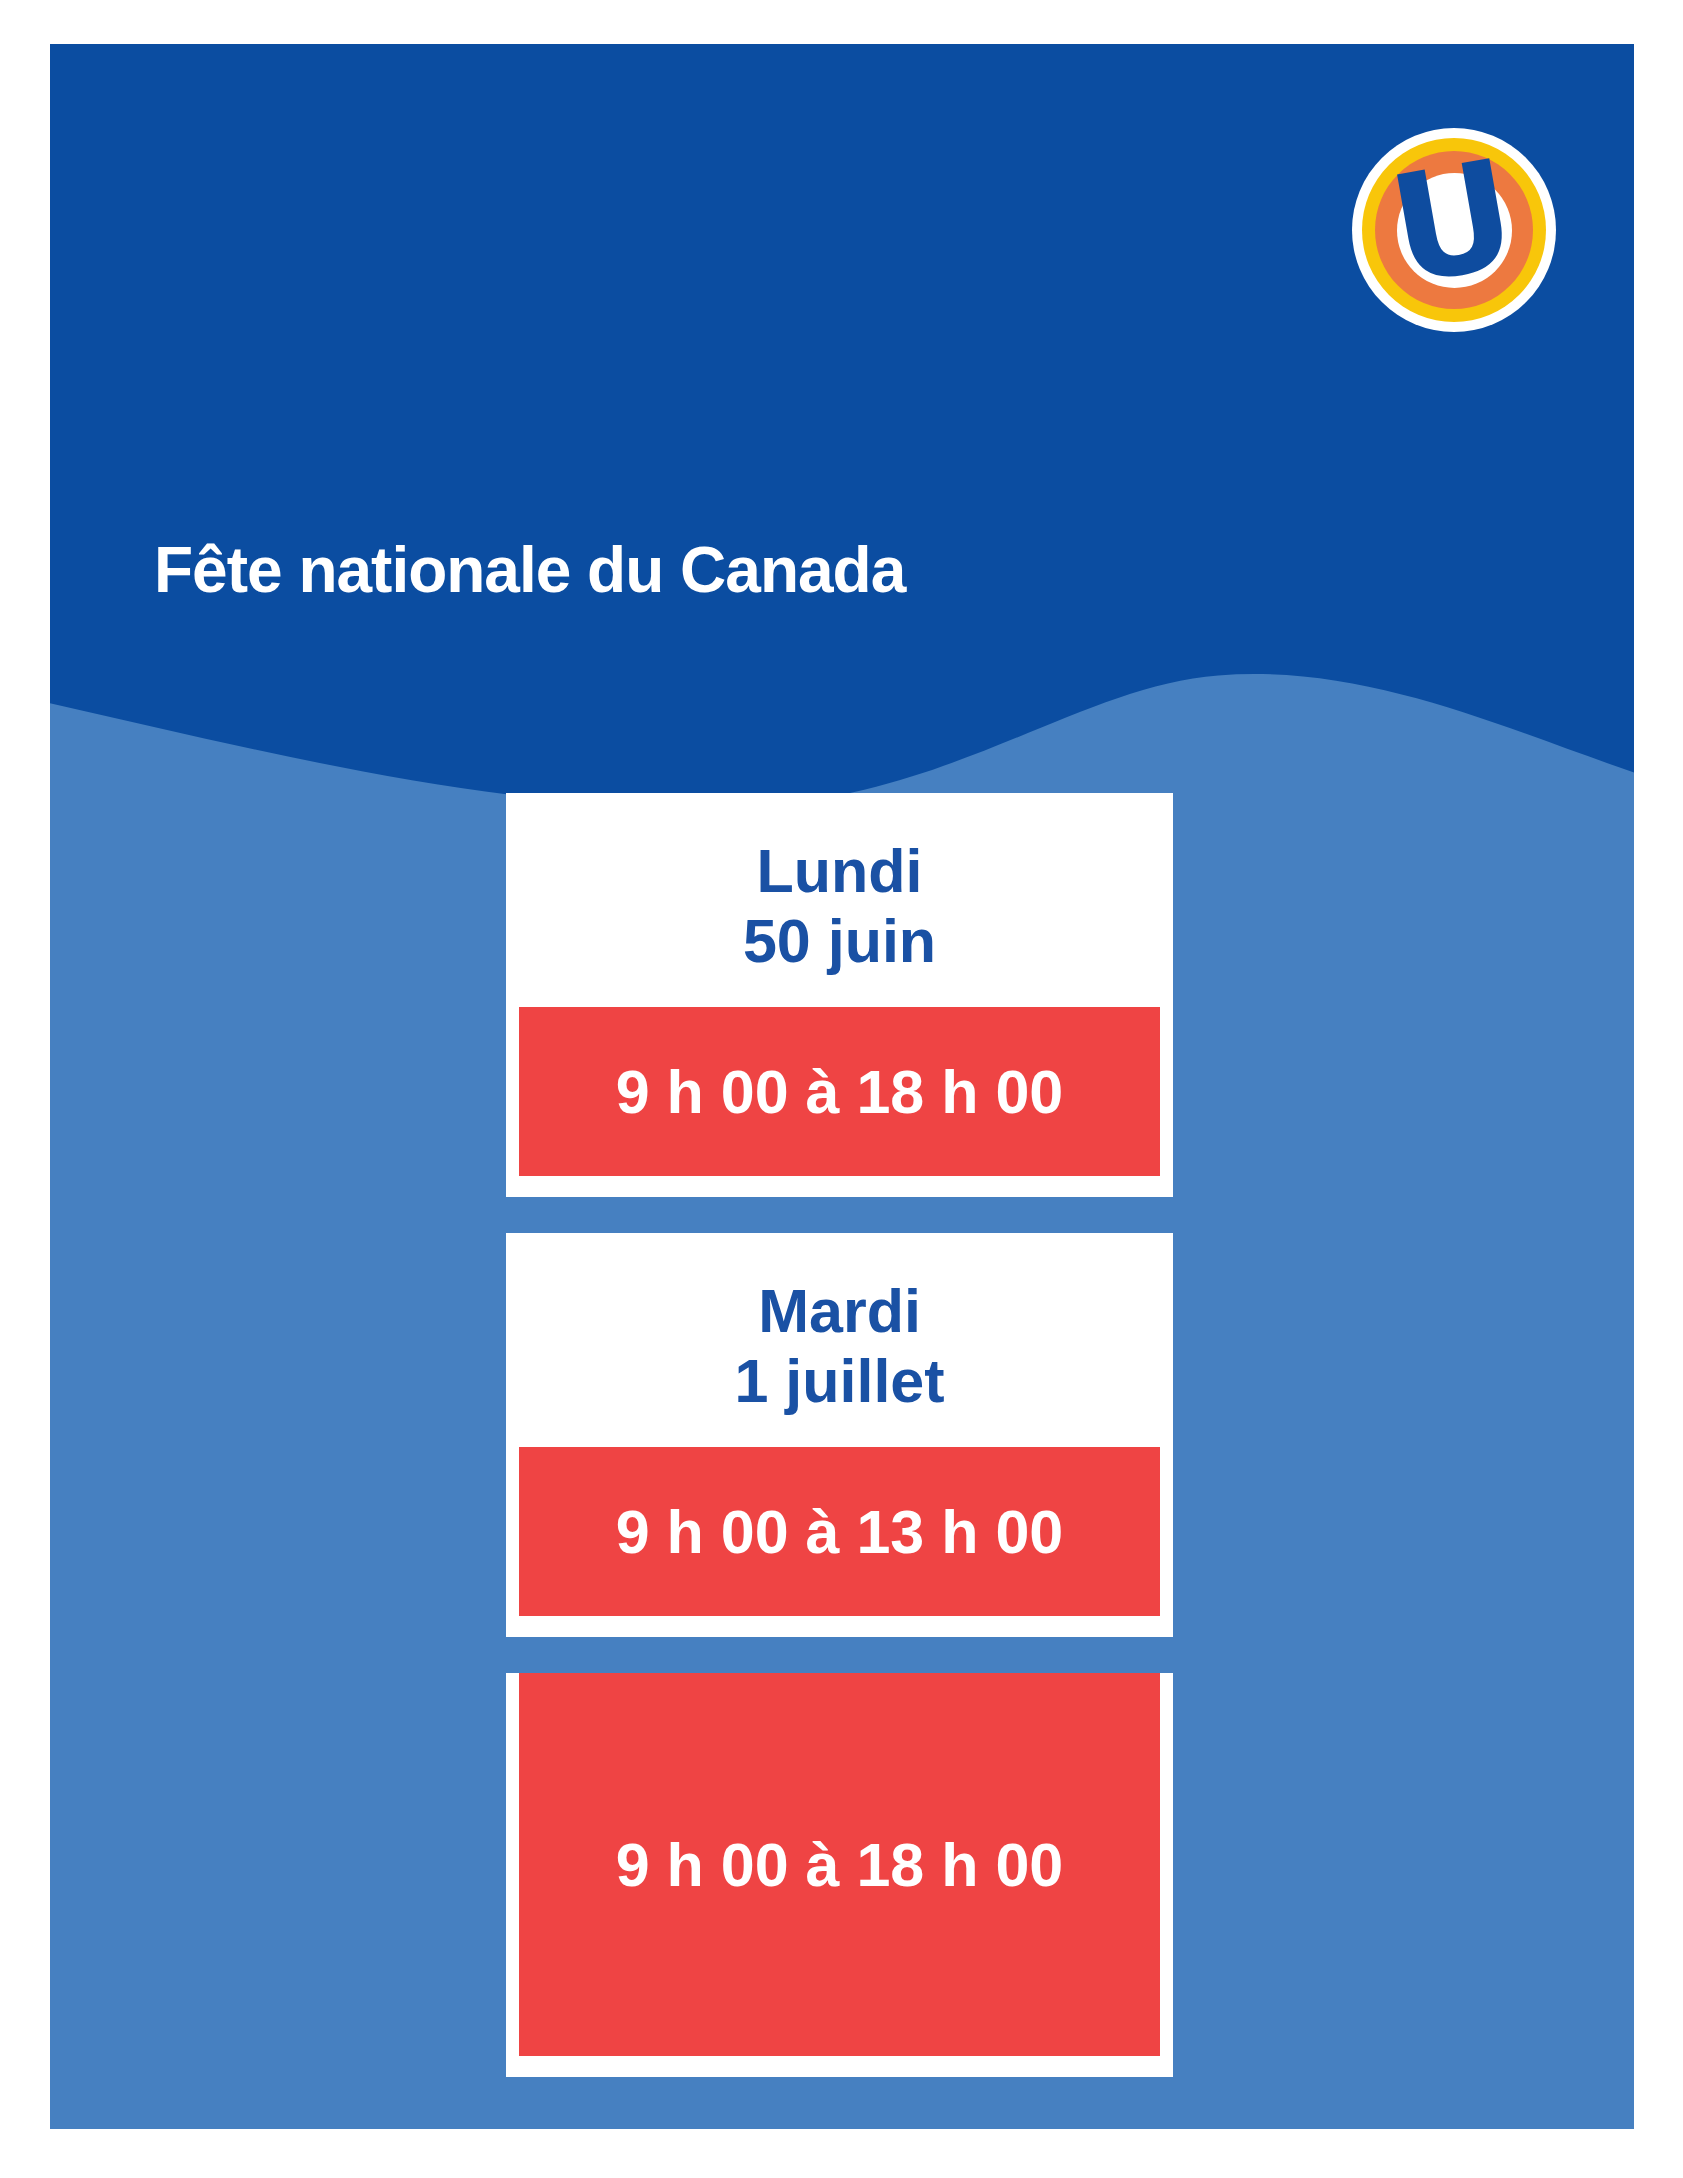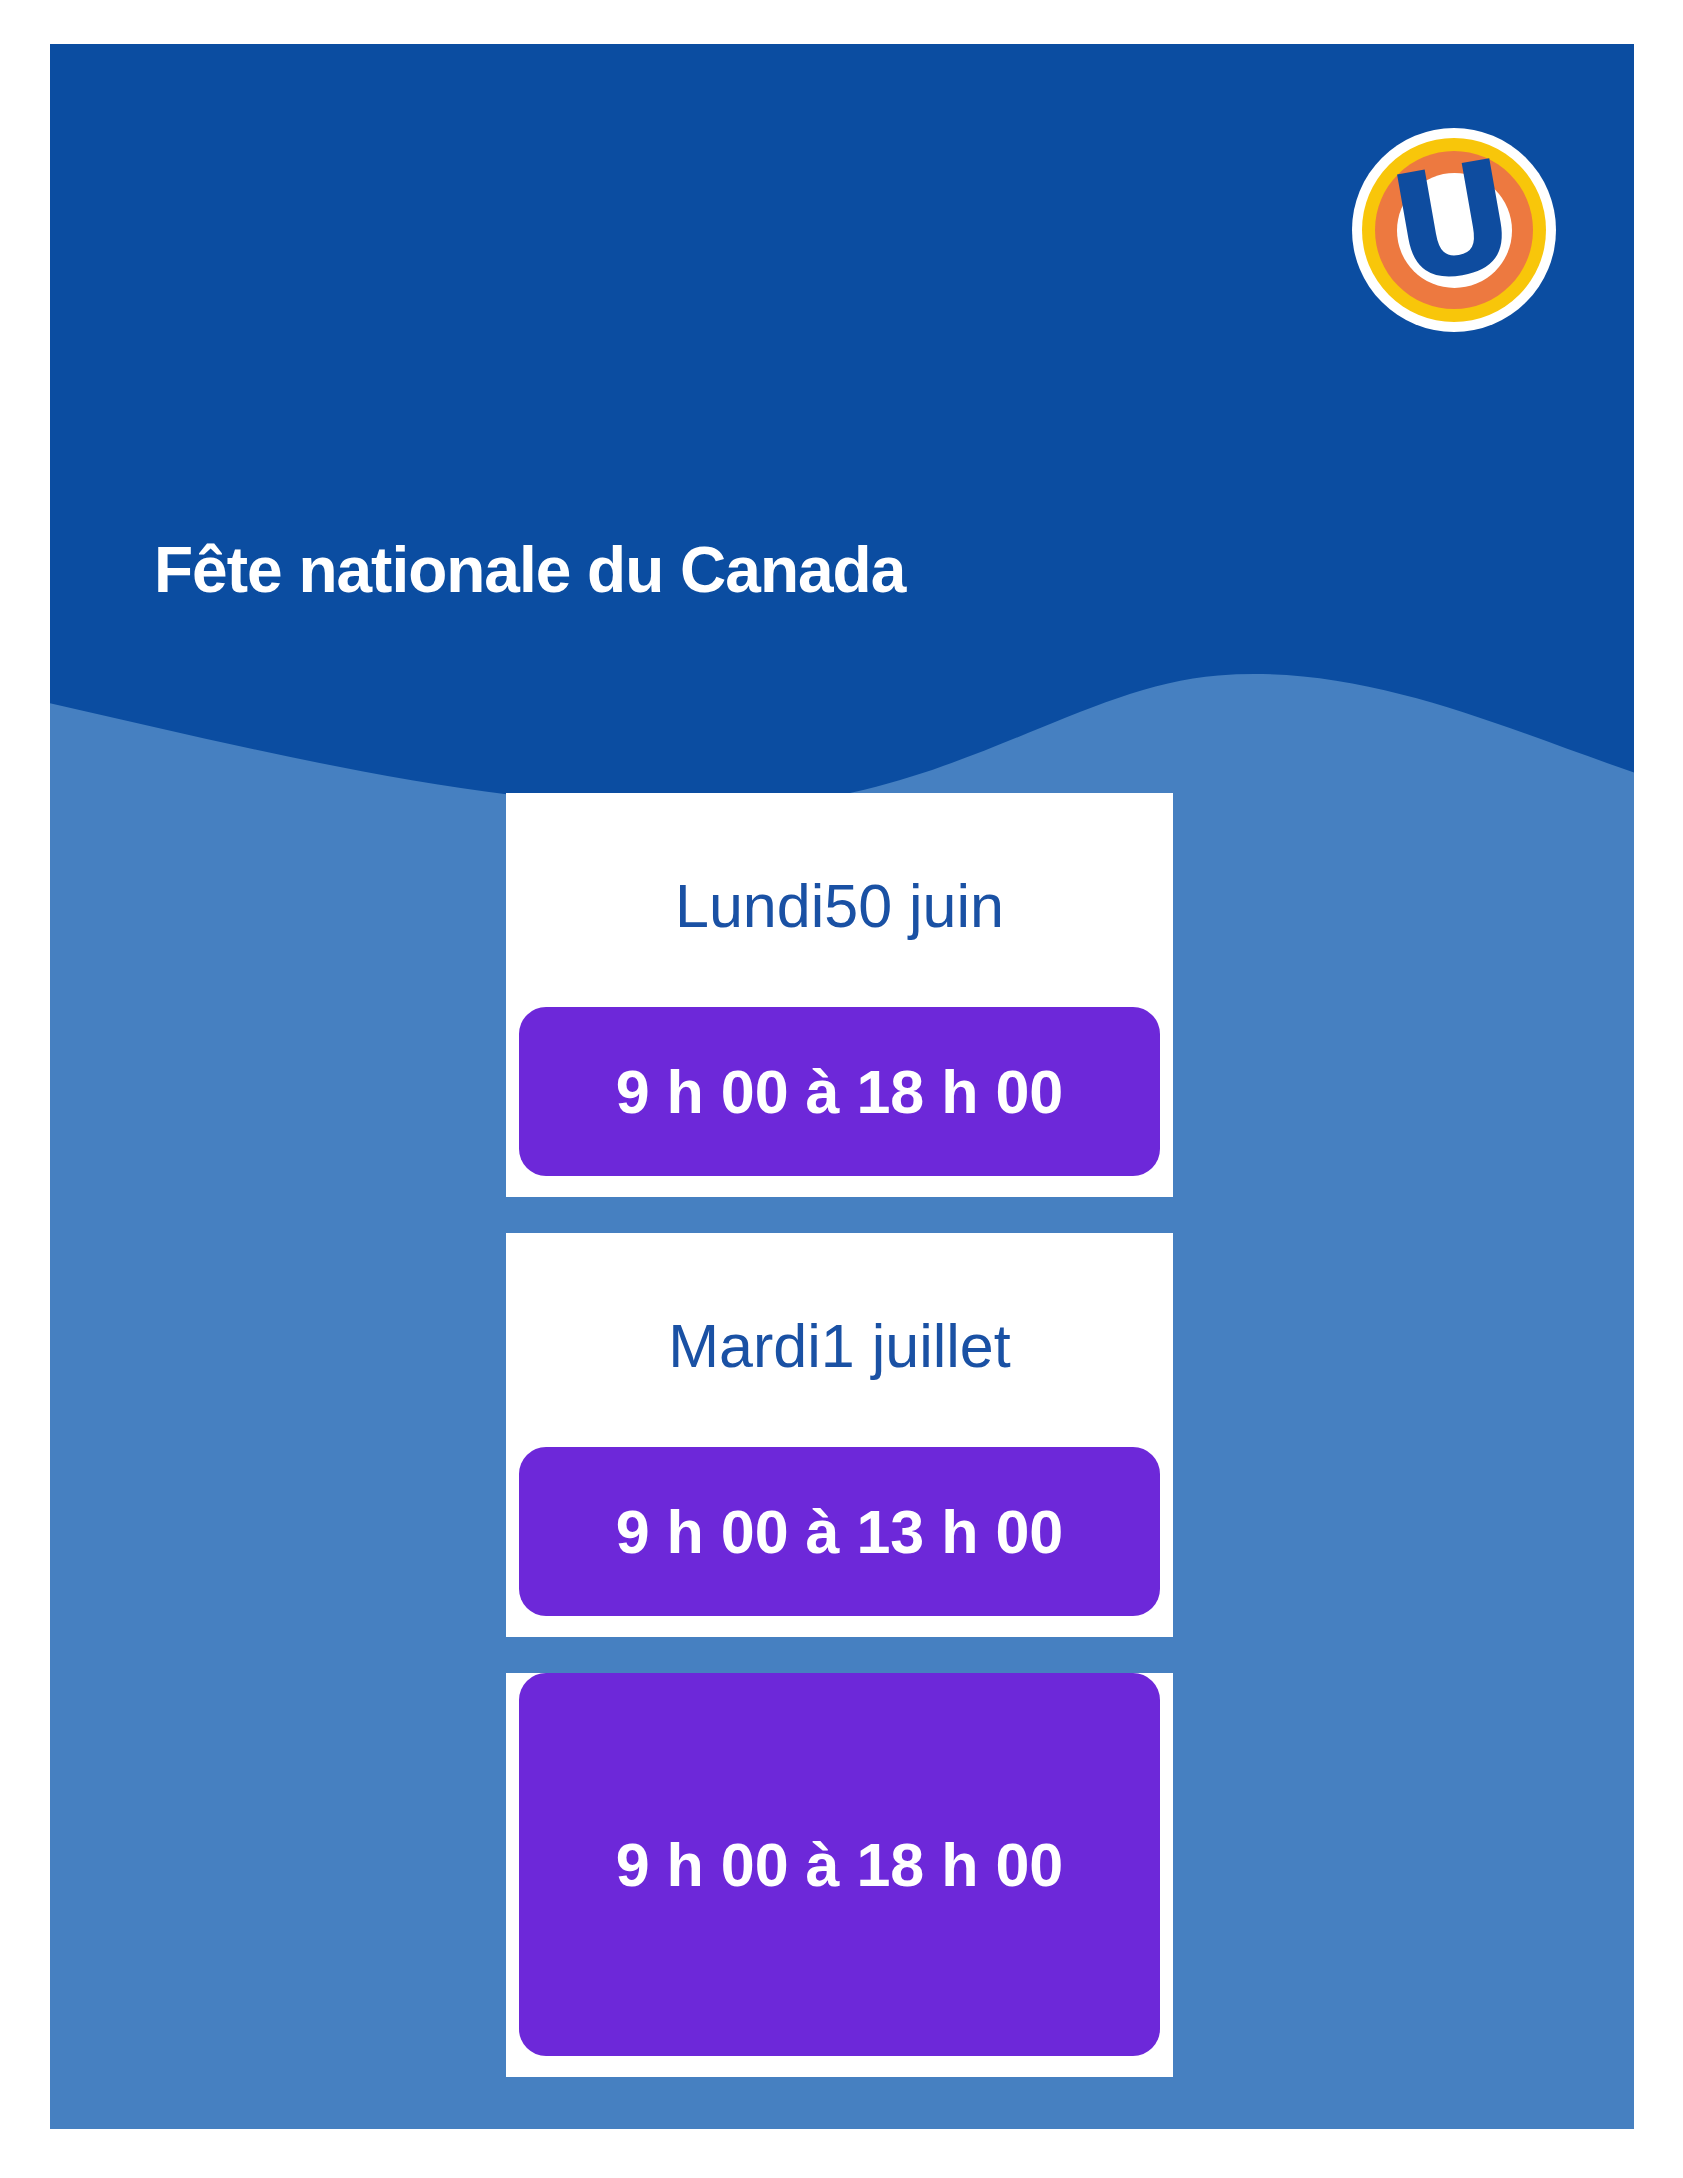--- a/index.html
+++ b/index.html
@@ -91,44 +91,43 @@
     width:667px; height:404px;
     background:#ffffff;
     margin-bottom:36px;
     display:flex;
     flex-direction:column;
     box-sizing:border-box;
   }
   .card-day{
     height:214px;
     display:flex;
-    flex-direction:row;
+    flex-direction:column;
     align-items:center;
     justify-content:center;
     padding-top:14px;
     box-sizing:border-box;
-    font-weight:normal;
+    font-weight:bold;
     font-size:61px;
     line-height:1.14;
     color:#1A51A4;
     text-align:center;
   }
   .card-hours{
     flex:1;
     margin:0 13px 21px 13px;
-    background:#6d28d9;
+    background:#ef4444;
     display:flex;
     align-items:center;
     justify-content:center;
     font-weight:bold;
     font-size:61px;
     color:#ffffff;
     text-align:center;
     white-space:nowrap;
-    border-radius:27px;
   }
 </style>
 </head>
 <body>
 
 <div class="poster-panel">
 
   <svg class="wave-svg" viewBox="0 0 1600 780" preserveAspectRatio="none" aria-hidden="true">
     <path d="M0 0 H1600 V736 C1470 692 1330 626 1180 638 C1030 650 900 772 670 772 C440 772 220 716 0 666 Z" fill="#0B4DA1"></path>
   </svg>

